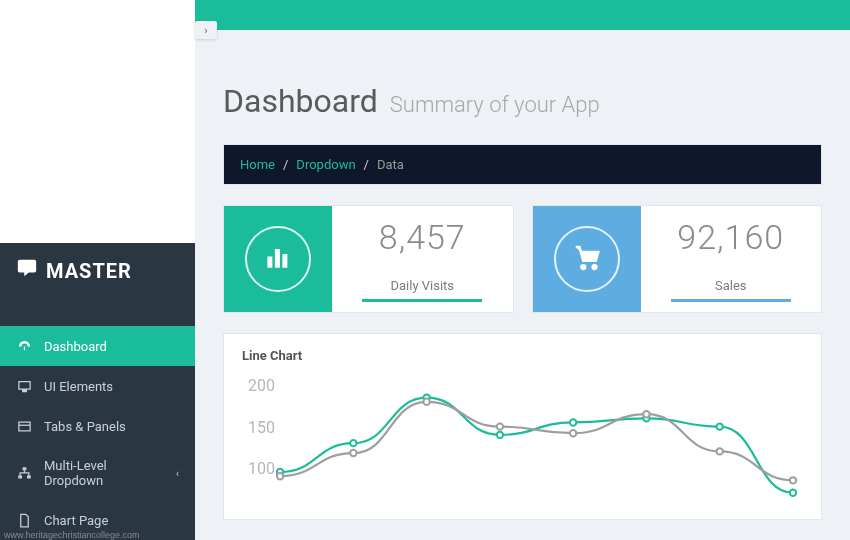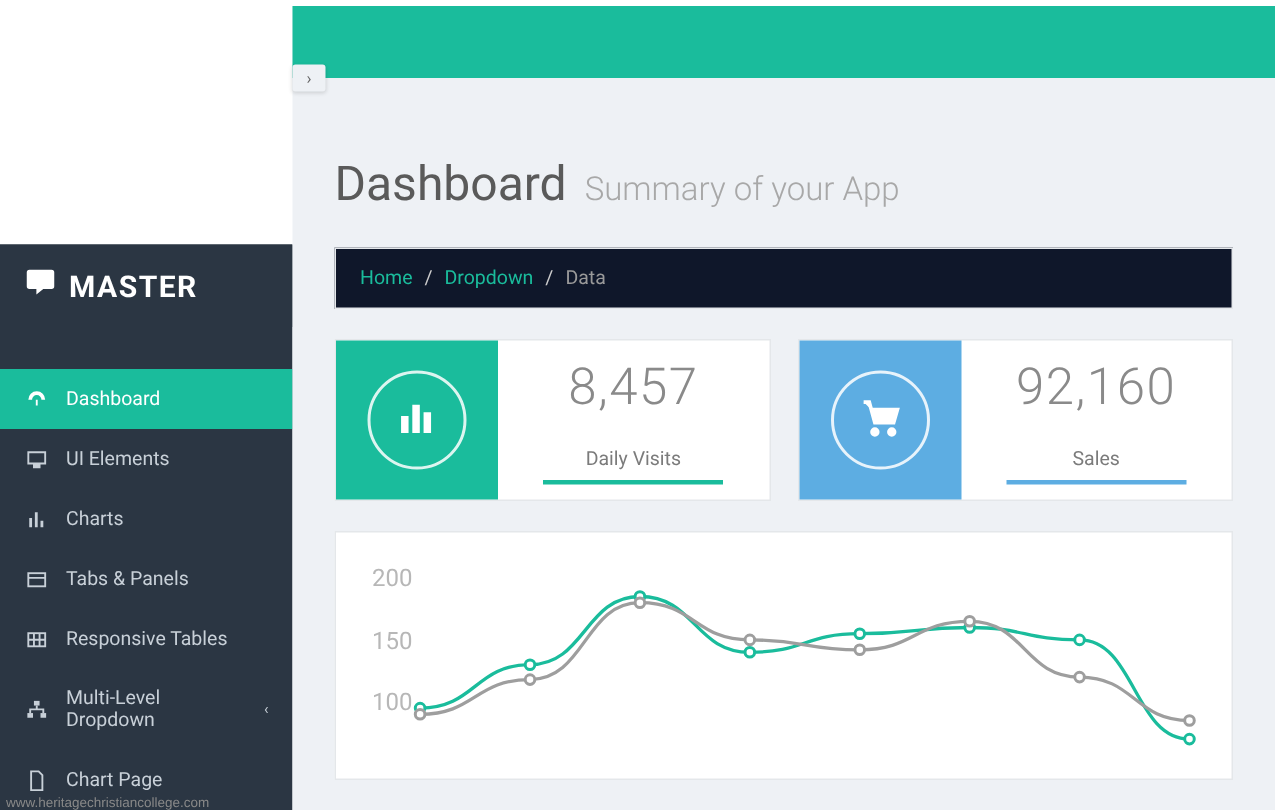--- a/index.html
+++ b/index.html
@@ -81,44 +81,25 @@
       <span class="icon">
           <svg viewBox="0 0 24 24">
             <path d="M3 4h18v12H3zM9 20h6v-2H9z" fill="none" stroke="currentColor" stroke-width="2"></path>
           </svg>
         </span>
       <span>UI Elements</span>
     </div>
     <div class="sidebar-item">
       <span class="icon">
           <svg viewBox="0 0 24 24">
-            <path d="M4 20V10h3v10zm6 0V4h3v16zm6 0v-7h3v7z"></path>
-          </svg>
-        </span>
-      <span>Charts</span>
-    </div>
-    <div class="sidebar-item">
-      <span class="icon">
-          <svg viewBox="0 0 24 24">
             <rect x="3" y="5" width="18" height="14" fill="none" stroke="currentColor" stroke-width="2"></rect>
             <line x1="3" y1="10" x2="21" y2="10" stroke="currentColor" stroke-width="2"></line>
           </svg>
         </span>
       <span>Tabs &amp; Panels</span>
-    </div>
-    <div class="sidebar-item">
-      <span class="icon">
-          <svg viewBox="0 0 24 24">
-            <rect x="3" y="5" width="18" height="14" fill="none" stroke="currentColor" stroke-width="2"></rect>
-            <line x1="3" y1="12" x2="21" y2="12" stroke="currentColor" stroke-width="2"></line>
-            <line x1="9" y1="5" x2="9" y2="19" stroke="currentColor" stroke-width="2"></line>
-            <line x1="15" y1="5" x2="15" y2="19" stroke="currentColor" stroke-width="2"></line>
-          </svg>
-        </span>
-      <span>Responsive Tables</span>
     </div>
     <div class="sidebar-item">
       <span class="icon">
           <svg viewBox="0 0 24 24">
             <rect x="9" y="2" width="6" height="5"></rect>
             <rect x="2" y="15" width="6" height="5"></rect>
             <rect x="16" y="15" width="6" height="5"></rect>
             <path d="M12 7v4M5 15v-4h14v4" fill="none" stroke="currentColor" stroke-width="2"></path>
           </svg>
         </span>
@@ -181,20 +162,21 @@
           </div>
           <div class="body">
             <div class="value">92,160</div>
             <div class="label">Sales</div>
             <div class="underline blue"></div>
           </div>
         </div>
       </div>
 
       <div class="chart-panel">
+        <div class="chart-title">Line Chart</div>
         <div class="chart-area">
           <div id="yticks">
               <div class="ytick" style="top: 70.6667%;">100</div>
               <div class="ytick" style="top: 41.1429%;">150</div>
               <div class="ytick" style="top: 11.619%;">200</div>
             </div>
           <svg id="line-svg" viewBox="0 0 560 140" preserveAspectRatio="none">
               <path d="M 38 103.06666666666666 C 74.57142857142857 103.06666666666666 74.57142857142857 74.13333333333333 111.14285714285714 74.13333333333333 C 147.71428571428572 74.13333333333333 147.71428571428572 28.66666666666666 184.28571428571428 28.66666666666666 C 220.85714285714286 28.66666666666666 220.85714285714286 65.86666666666667 257.42857142857144 65.86666666666667 C 294 65.86666666666667 294 53.46666666666667 330.57142857142856 53.46666666666667 C 367.1428571428571 53.46666666666667 367.1428571428571 49.333333333333336 403.7142857142857 49.333333333333336 C 440.2857142857143 49.333333333333336 440.2857142857143 57.6 476.85714285714283 57.6 C 513.4285714285714 57.6 513.4285714285714 123.73333333333333 550 123.73333333333333" fill="none" stroke="#1abc9c" stroke-width="2.2"></path>
               <circle cx="38" cy="103.06666666666666" r="3.2" fill="#fff" stroke="#1abc9c" stroke-width="2"></circle>
               <circle cx="111.14285714285714" cy="74.13333333333333" r="3.2" fill="#fff" stroke="#1abc9c" stroke-width="2"></circle>

